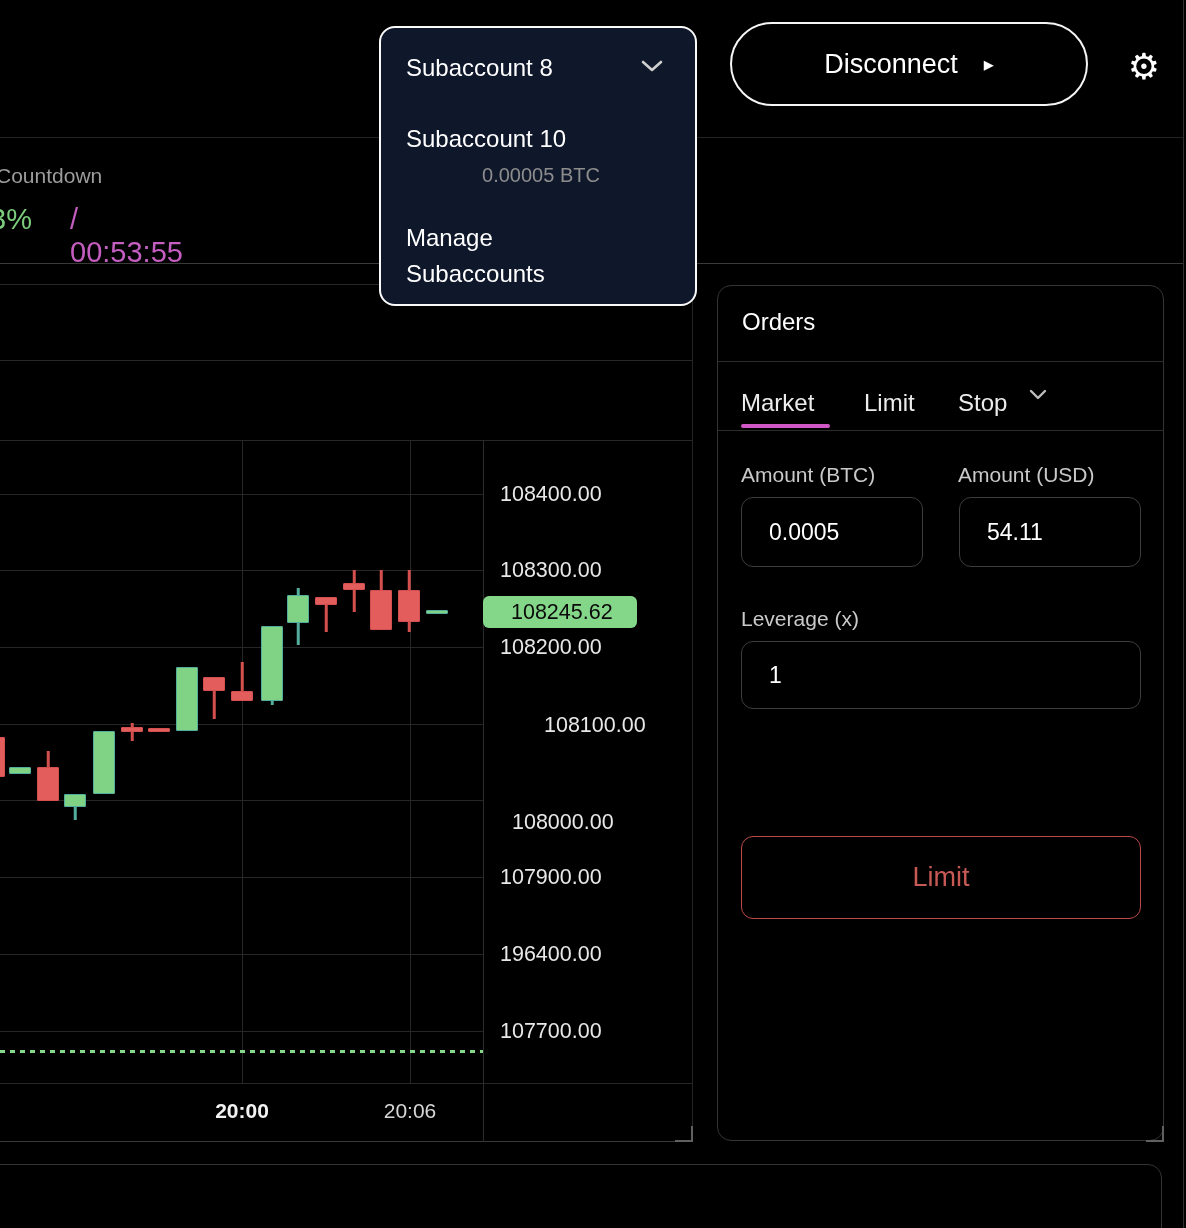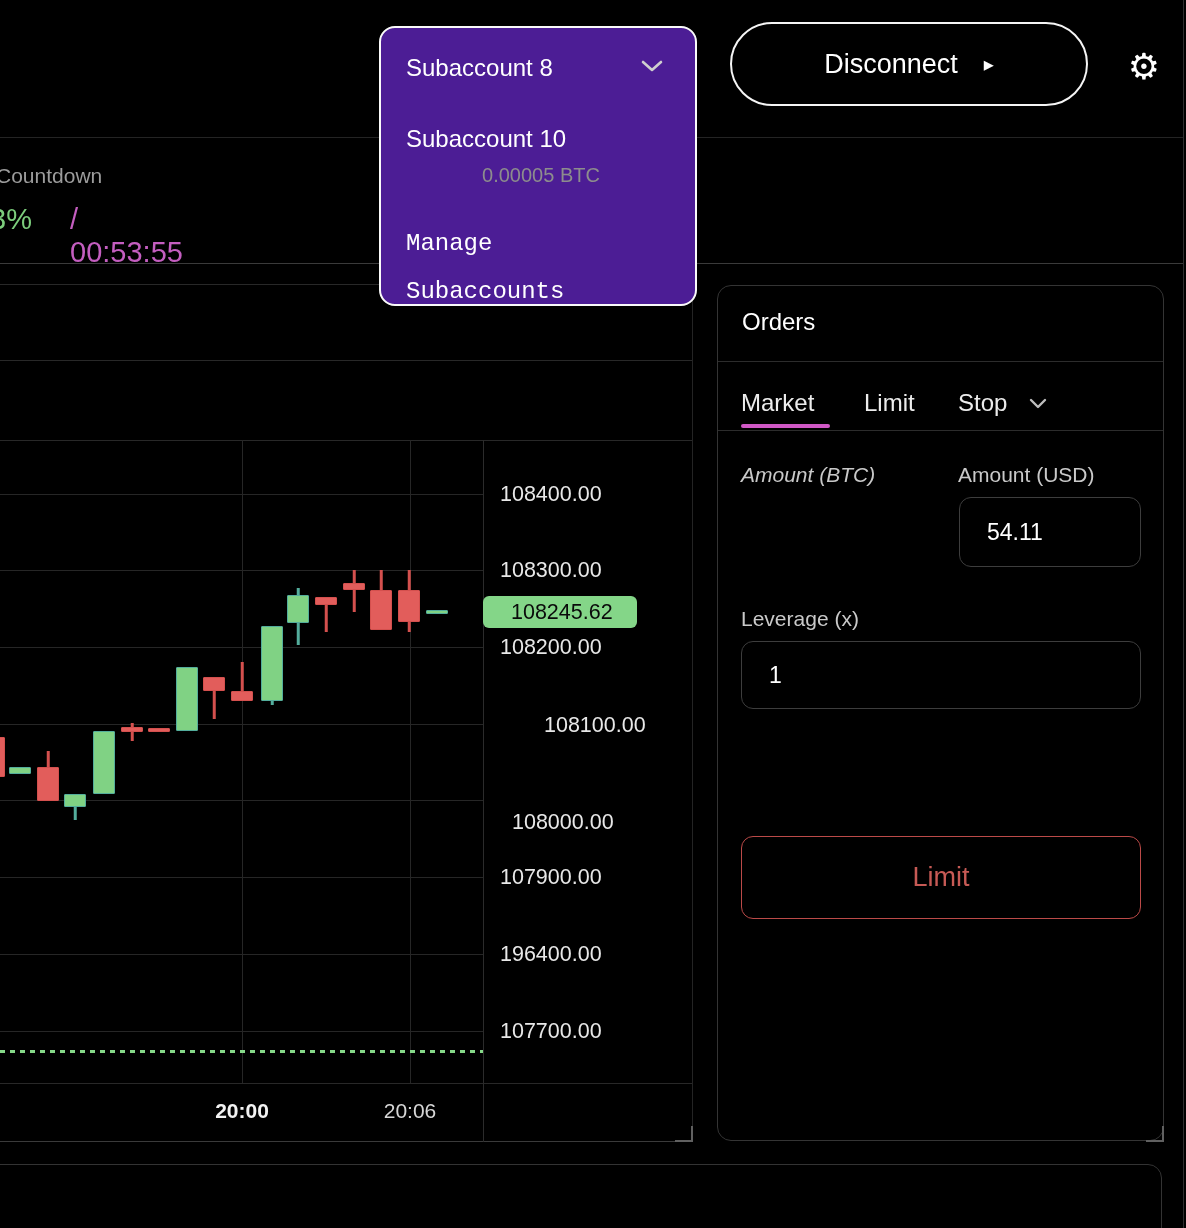--- a/index.html
+++ b/index.html
@@ -13,21 +13,21 @@
   .pill-btn{position:absolute;left:730px;top:22px;width:358px;height:84px;
     border:2px solid #f5f5f5;border-radius:42px;background:#000;
     display:flex;align-items:center;justify-content:center;gap:26px;
     color:#fff;font-size:27px;cursor:pointer;}
   .caret-right{font-size:20px;line-height:1;color:#fff;}
   .gear{position:absolute;left:1122px;top:44px;width:44px;height:44px;
     font-size:36px;color:#fff;display:flex;align-items:center;justify-content:center;
     font-family:"DejaVu Sans",sans-serif;cursor:pointer;}
   
   .dropdown{position:absolute;left:379px;top:26px;width:318px;height:280px;
-    background:#4c1d95;border:2px solid #fafafa;border-radius:16px;z-index:10;
+    background:#0f172a;border:2px solid #fafafa;border-radius:16px;z-index:10;
     box-sizing:border-box;}
   .dd-trigger{position:absolute;left:0;top:0;width:100%;height:72px;cursor:pointer;}
   .dd-selected{position:absolute;left:25px;top:26px;font-size:24px;color:#fff;}
   .dd-chev{position:absolute;right:32px;top:32px;}
   .dd-item-label{font-size:24px;color:#fff;}
   .dd-sub{font-size:20px;color:#8d8d8d;}
   
   .cd-label{position:absolute;left:-4px;top:164px;font-size:21px;color:#9c9c9c;}
   .cd-row{position:absolute;left:0;top:203px;height:36px;font-size:29px;}
   .cd-pct{position:absolute;left:-10px;color:#7ccd7c;}
@@ -204,31 +204,32 @@
 <div id="orders">
   <div class="op-title">Orders</div>
   <div class="op-div" style="top:75px;"></div>
 
   <div class="tab" style="left:23px;">
     <span>Market</span>
   </div>
   <div class="tab" style="left:146px;">
     <span>Limit</span>
   </div>
-  <div class="tab" style="left:240px;display:flex;align-items:center;gap:22px;">
+  <div class="tab" style="left:240px;display:flex;align-items:flex-start;gap:22px;">
     <span>Stop</span>
     <svg class="chev" width="18" height="11" viewBox="0 0 18 11">
         <polyline points="2,2 9,9 16,2" fill="none" stroke="#bdbdbd" stroke-width="2.4" stroke-linecap="round" stroke-linejoin="round"></polyline>
       </svg>
   </div>
   <div class="tab-underline"></div>
   <div class="op-div" style="top:144px;"></div>
 
-  <div class="fld-label" style="left:23px;top:177px;font-style:italic;">Amount (BTC)</div>
+  <div class="fld-label" style="left:23px;top:177px;">Amount (BTC)</div>
   <div class="fld-label" style="left:240px;top:177px;">Amount (USD)</div>
+  <input class="tin" readonly="" style="left: 23px; top: 211px; width: 182px;" value="0.0005">
   <input class="tin" readonly="" style="left: 241px; top: 211px; width: 182px;" value="54.11">
 
   <div class="fld-label" style="left:23px;top:321px;">Leverage (x)</div>
   <input class="tin" readonly="" style="left: 23px; top: 355px; width: 400px; height: 68px;" value="1">
 
   <button id="sell-btn" class="big-btn">
     <span>Limit</span>
   </button>
 </div>
 <div class="rsz" style="left:1146px;top:1126px;"></div>
@@ -241,14 +242,14 @@
     <span class="dd-chev">
       <svg class="chev" width="22" height="13" viewBox="0 0 22 13">
           <polyline points="2,2 11,10 20,2" fill="none" stroke="#cfcfcf" stroke-width="2.6" stroke-linecap="round" stroke-linejoin="round"></polyline>
         </svg>
     </span>
   </div>
   <div class="abs" style="left:25px;top:97px;width:270px;cursor:pointer;">
     <div class="dd-item-label">Subaccount 10</div>
     <div class="dd-sub" style="margin-top:11px;text-align:center;">0.00005 BTC</div>
   </div>
-  <div class="abs dd-item-label" style="left:25px;top:192px;width:200px;line-height:48px;cursor:pointer;font-family:Liberation Mono, monospace;">Manage Subaccounts</div>
+  <div class="abs dd-item-label" style="left:25px;top:192px;width:200px;line-height:36px;cursor:pointer;">Manage Subaccounts</div>
 </div>
 
 </body></html>

